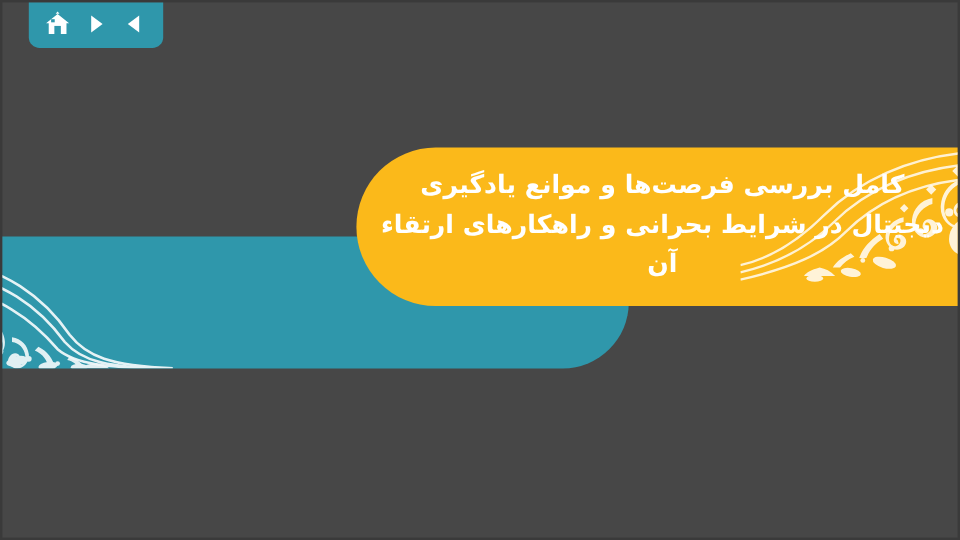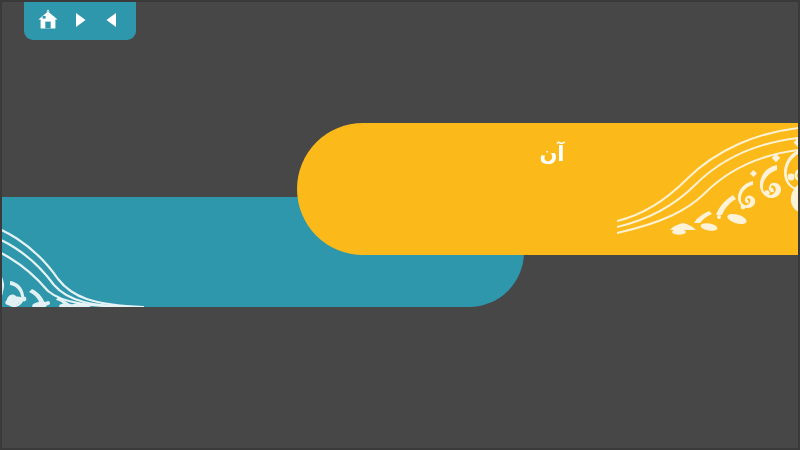--- a/index.html
+++ b/index.html
@@ -204,16 +204,18 @@
         <path d="M190 58 c-7 1 -12 5 -15 12 -3 8 0 16 7 19 l8 0 z"></path>
         <ellipse cx="120" cy="96" rx="10" ry="4.4" transform="rotate(16 120 96)"></ellipse>
         <ellipse cx="92" cy="104" rx="8.5" ry="3.6" transform="rotate(10 92 104)"></ellipse>
         <ellipse cx="62" cy="109" rx="7" ry="2.8"></ellipse>
         <path d="M188 74 c-5 4 -7 9 -6 15 l6 0 z"></path>
       </g>
     </svg>
   </div>
 
   <div id="title-block">
+    <div class="title-line">کامل بررسی فرصت‌ها و موانع یادگیری</div>
+    <div class="title-line">دیجیتال در شرایط بحرانی و راهکارهای ارتقاء</div>
     <div class="title-line">آن</div>
   </div>
 
 </div>
 
 </body></html>

